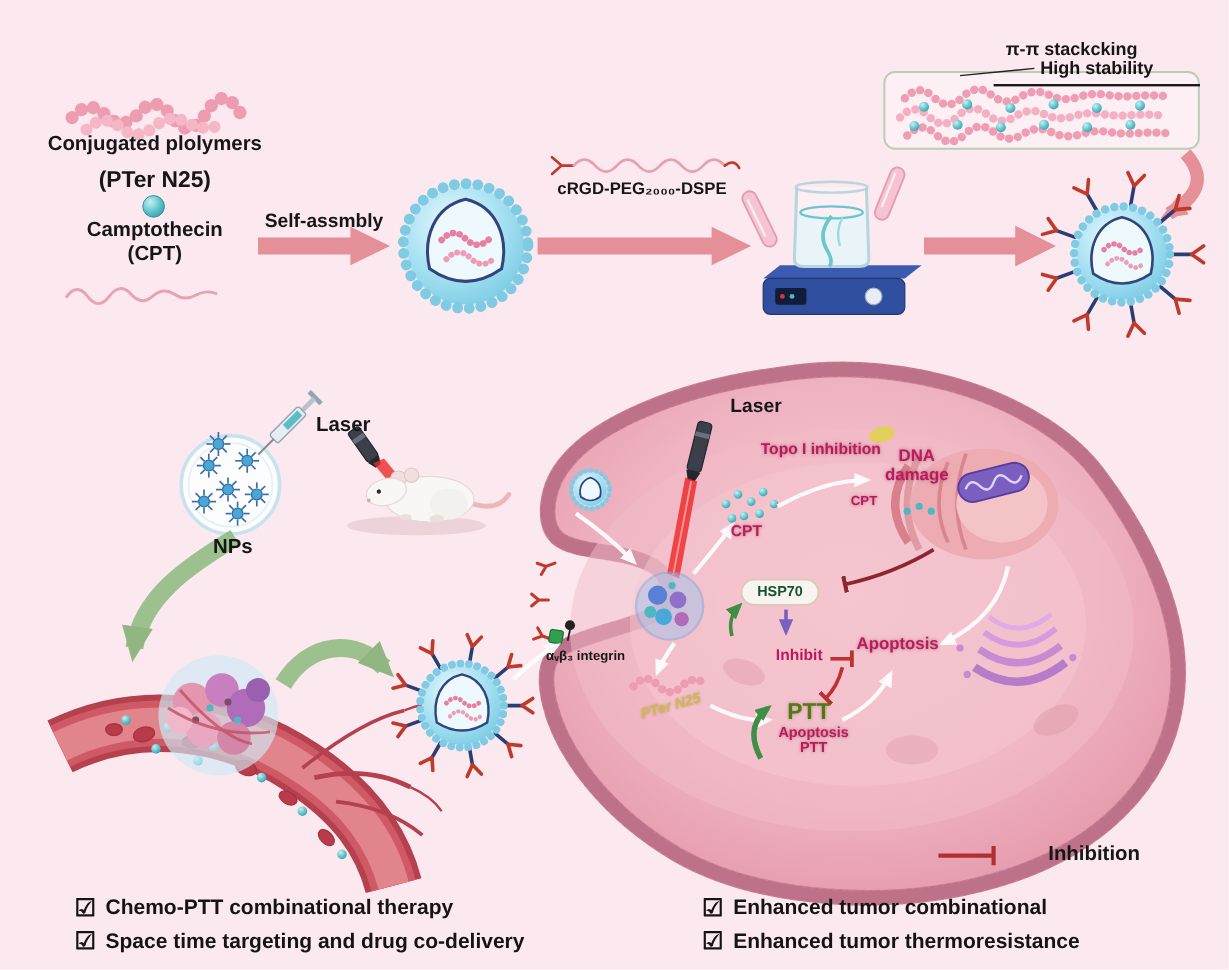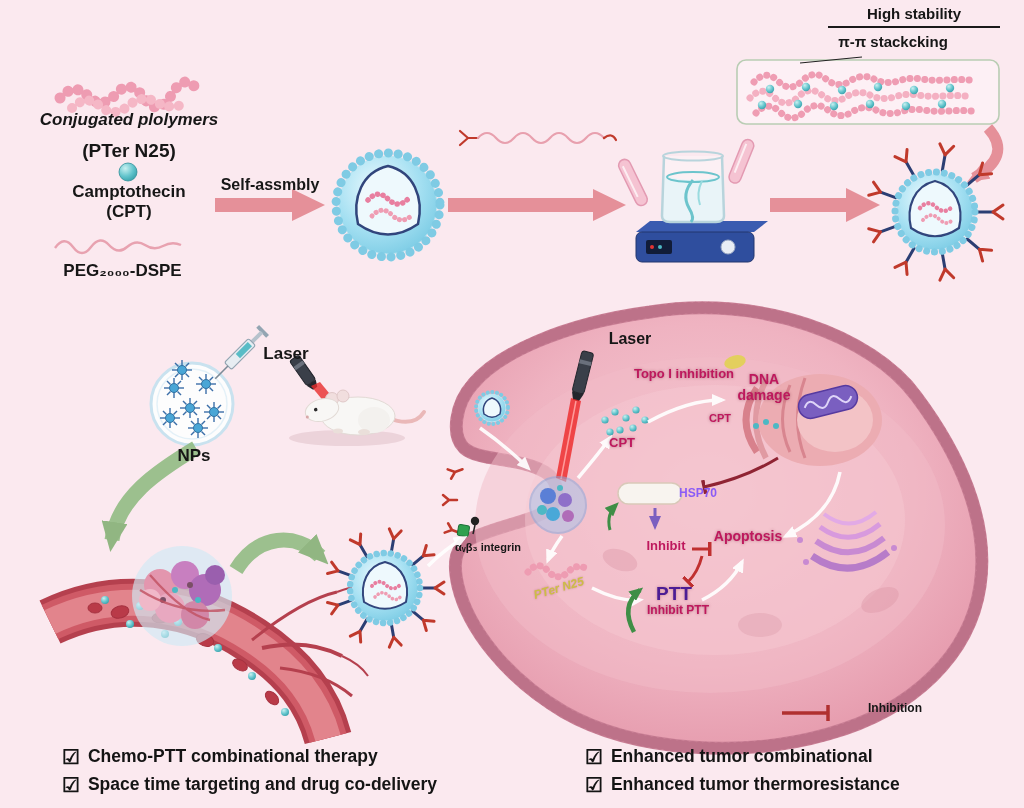--- a/index.html
+++ b/index.html
@@ -1,24 +1,24 @@
 <!DOCTYPE html>
 <html><head>
 <meta charset="utf-8">
 <style>
   html,body{margin:0;padding:0;}
   body{font-family:"Liberation Sans",sans-serif;}
   #canvas{position:relative;width:1024px;height:808px;background:#fbe9ef;overflow:hidden;}
   #art{position:absolute;left:0;top:0;z-index:1;}
   .lbl{position:absolute;z-index:3;font-weight:700;color:#161616;text-align:center;line-height:1.12;white-space:normal;}
   .white{color:#be185d;text-shadow:0 0 3px rgba(130,45,70,.55);}
-  .yellow{color:#4c1d95;text-shadow:0 0 3px rgba(120,40,60,.4);}
+  .yellow{color:#4d7c0f;text-shadow:0 0 3px rgba(120,40,60,.4);}
   .pter{color:#cdbd45;font-style:italic;text-shadow:0 0 2px rgba(120,40,60,.35);}
   .darkred{color:#be185d;}
-  .underlined{border-bottom:2px solid #1a1a1a;padding-bottom:3px;}
+  .underlined{border-bottom:2px solid #1a1a1a;padding-bottom:3px;margin-top:44px;}
   .check{position:absolute;display:flex;align-items:center;gap:8px;font-weight:700;font-size:17.5px;color:#141414;z-index:3;}
   .cbx{font-size:20px;line-height:1;}
 </style>
 </head>
 <body>
 
 <div id="canvas">
 
 <svg id="art" width="1024" height="808" viewBox="0 0 1024 808">
   <defs>
@@ -437,46 +437,46 @@
   <path d="M634,632 Q620,606 640,590" fill="none" stroke="#3f8e46" stroke-width="4.5" marker-end="url(#mGreen)"></path>
 
   <path d="M528,572 q10,-12 20,-1 t20,1 t20,-2" fill="none" stroke="#ee9cb2" stroke-width="7" stroke-linecap="round" stroke-dasharray="0.1 7"></path>
 
   <g stroke="#b03030" stroke-width="3.5">
     <line x1="782" y1="713" x2="828" y2="713"></line>
     <line x1="828" y1="705" x2="828" y2="721"></line>
   </g>
 </svg>
 
-<div class="lbl" style="left:14px;top:110px;width:230px;font-size:17px;font-style:italic;">Conjugated plolymers</div>
+<div class="lbl" style="left:14px;top:110px;width:230px;font-size:17px;">Conjugated plolymers</div>
 <div class="lbl" style="left:14px;top:140px;width:230px;font-size:19px;">(PTer N25)</div>
 <div class="lbl" style="left:14px;top:202px;width:230px;font-size:17px;">(CPT)</div>
 <div class="lbl" style="left:14px;top:182px;width:230px;font-size:17px;">Camptothecin</div>
-<div class="lbl" style="left:20px;top:261px;width:205px;font-size:17px;">PEG₂₀₀₀-DSPE</div>
 <div class="lbl" style="left:202px;top:176px;width:136px;font-size:16px;text-align:center;">Self-assmbly</div>
+<div class="lbl" style="left:428px;top:150px;width:214px;font-size:14px;">cRGD-PEG₂₀₀₀-DSPE</div>
 <div class="lbl underlined" style="left:828px;top:6px;width:172px;font-size:15px;">High stability</div>
 <div class="lbl" style="left:818px;top:34px;width:150px;font-size:15px;">π-π stackcking</div>
 
 <div class="lbl" style="left:600px;top:330px;width:60px;font-size:16px;">Laser</div>
 <div class="lbl white" style="left:622px;top:367px;width:124px;font-size:13px;">Topo I inhibition</div>
 <div class="lbl white" style="left:731px;top:372px;width:66px;font-size:14px;">DNA damage</div>
 <div class="lbl white" style="left:600px;top:436px;width:44px;font-size:13px;">CPT</div>
 <div class="lbl white" style="left:700px;top:412px;width:40px;font-size:11px;">CPT</div>
-<div class="lbl" style="left:618px;top:487px;width:64px;font-size:12px;color:#8b5cf6;padding-left:48px;">HSP70</div>
+<div class="lbl" style="left:618px;top:487px;width:64px;font-size:12px;color:#14532d;">HSP70</div>
 <div class="lbl white" style="left:702px;top:529px;width:92px;font-size:14px;">Apoptosis</div>
 <div class="lbl darkred" style="left:638px;top:539px;width:56px;font-size:13px;">Inhibit</div>
 <div class="lbl yellow" style="left:648px;top:583px;width:52px;font-size:19px;">PTT</div>
-<div class="lbl white" style="left:636px;top:604px;width:84px;font-size:12px;">Inhibit PTT</div>
+<div class="lbl white" style="left:636px;top:604px;width:84px;font-size:12px;">Apoptosis PTT</div>
 <div class="lbl pter" style="left:524px;top:582px;width:70px;font-size:12px;transform:rotate(-16deg);">PTer N25</div>
 <div class="lbl" style="left:446px;top:541px;width:84px;font-size:11px;">αᵥβ₃ integrin</div>
 
 <div class="lbl" style="left:168px;top:446px;width:52px;font-size:17px;">NPs</div>
 <div class="lbl" style="left:258px;top:344px;width:56px;font-size:17px;">Laser</div>
 
-<div class="lbl" style="left:840px;top:702px;width:110px;font-size:12px;text-align:center;">Inhibition</div>
+<div class="lbl" style="left:840px;top:702px;width:110px;font-size:17px;text-align:right;">Inhibition</div>
 
 <div class="check" style="left:62px;top:746px;">
   <span class="cbx">☑</span>
   <span>Chemo-PTT combinational therapy</span>
 </div>
 <div class="check" style="left:62px;top:774px;">
   <span class="cbx">☑</span>
   <span>Space time targeting and drug co-delivery</span>
 </div>
 <div class="check" style="left:585px;top:746px;">

